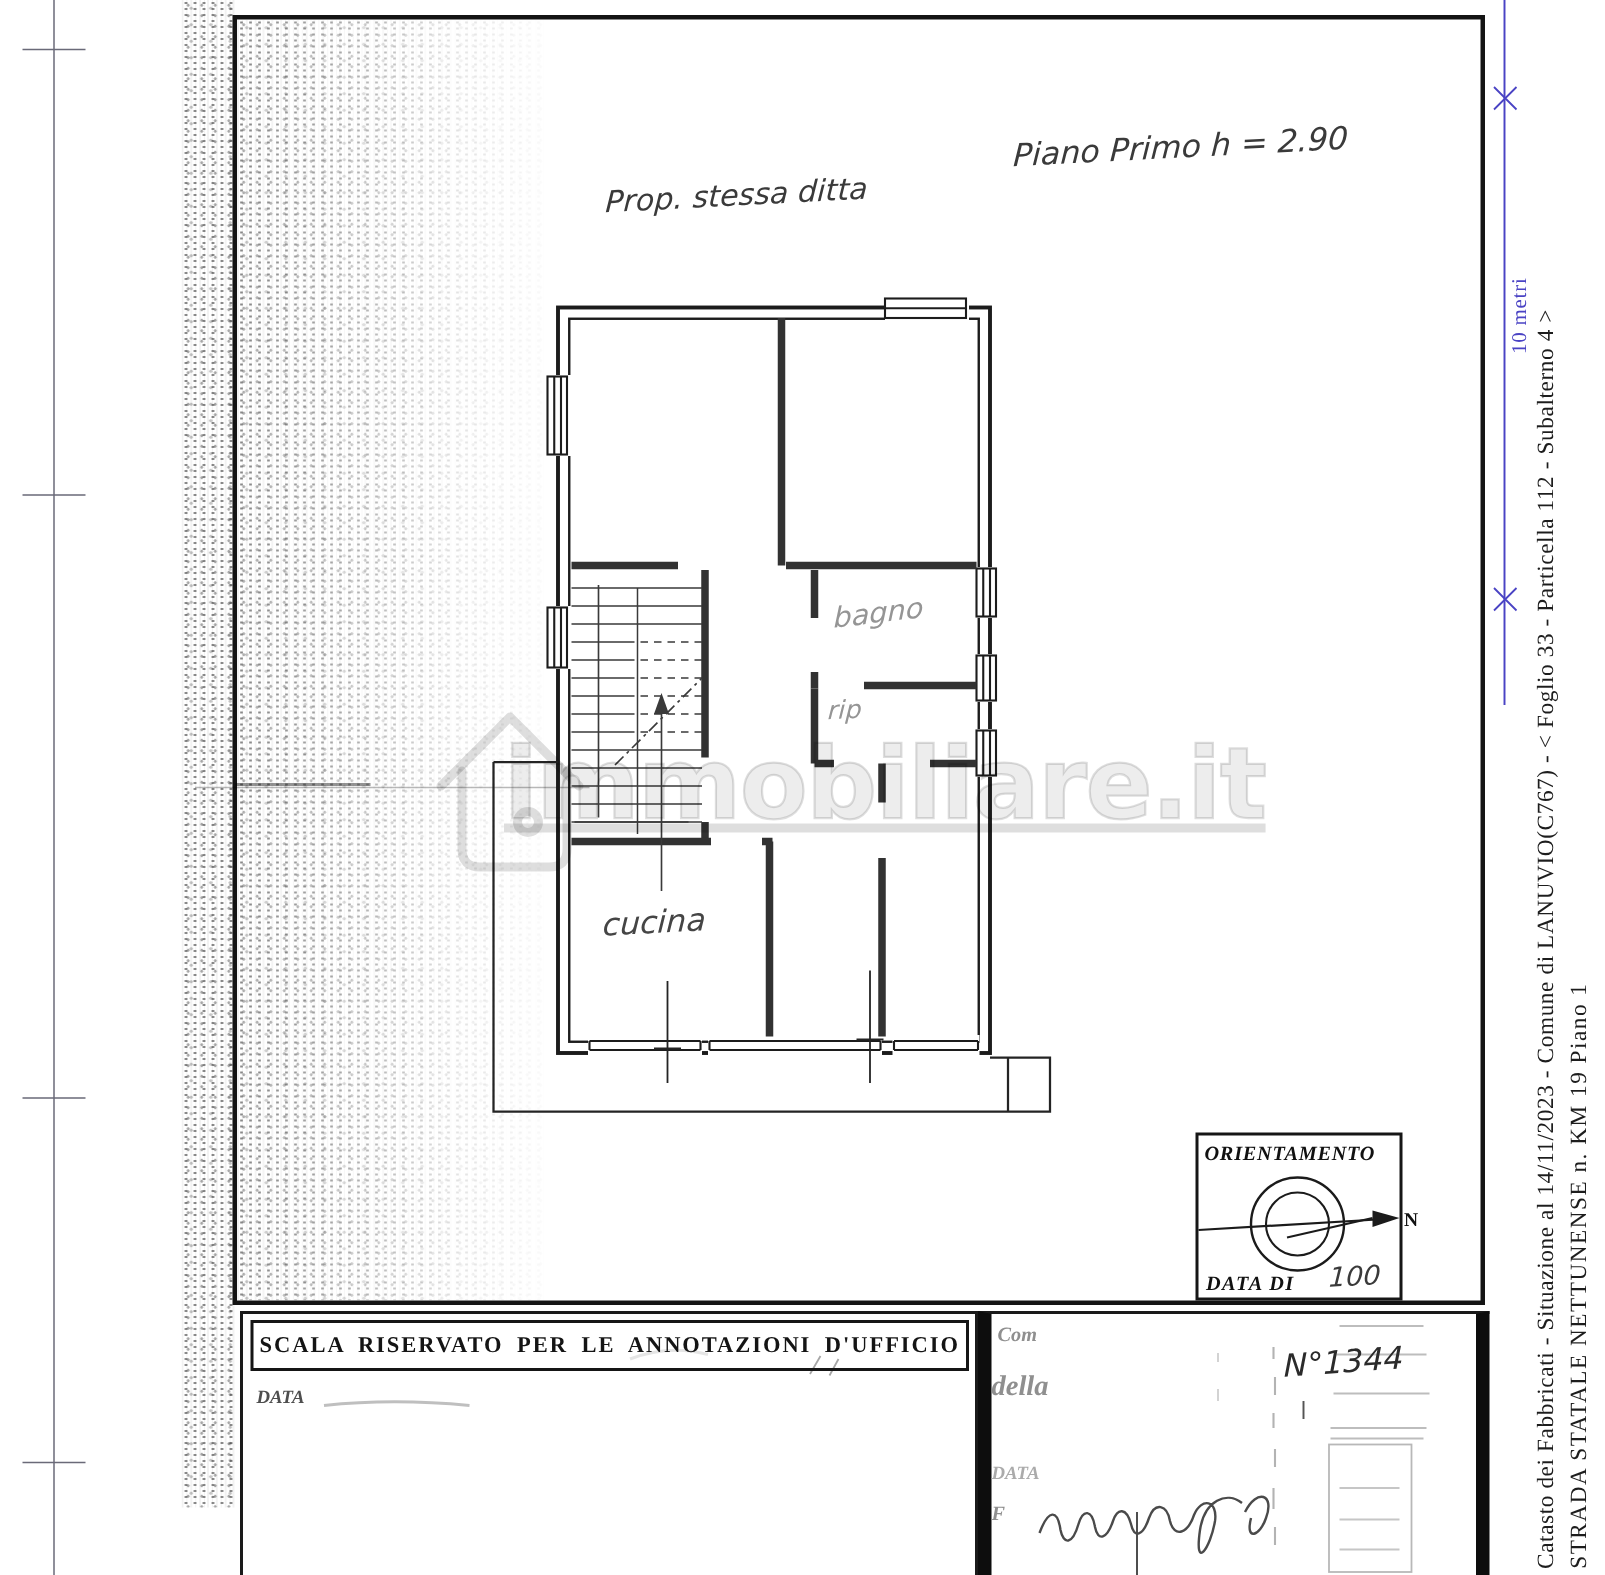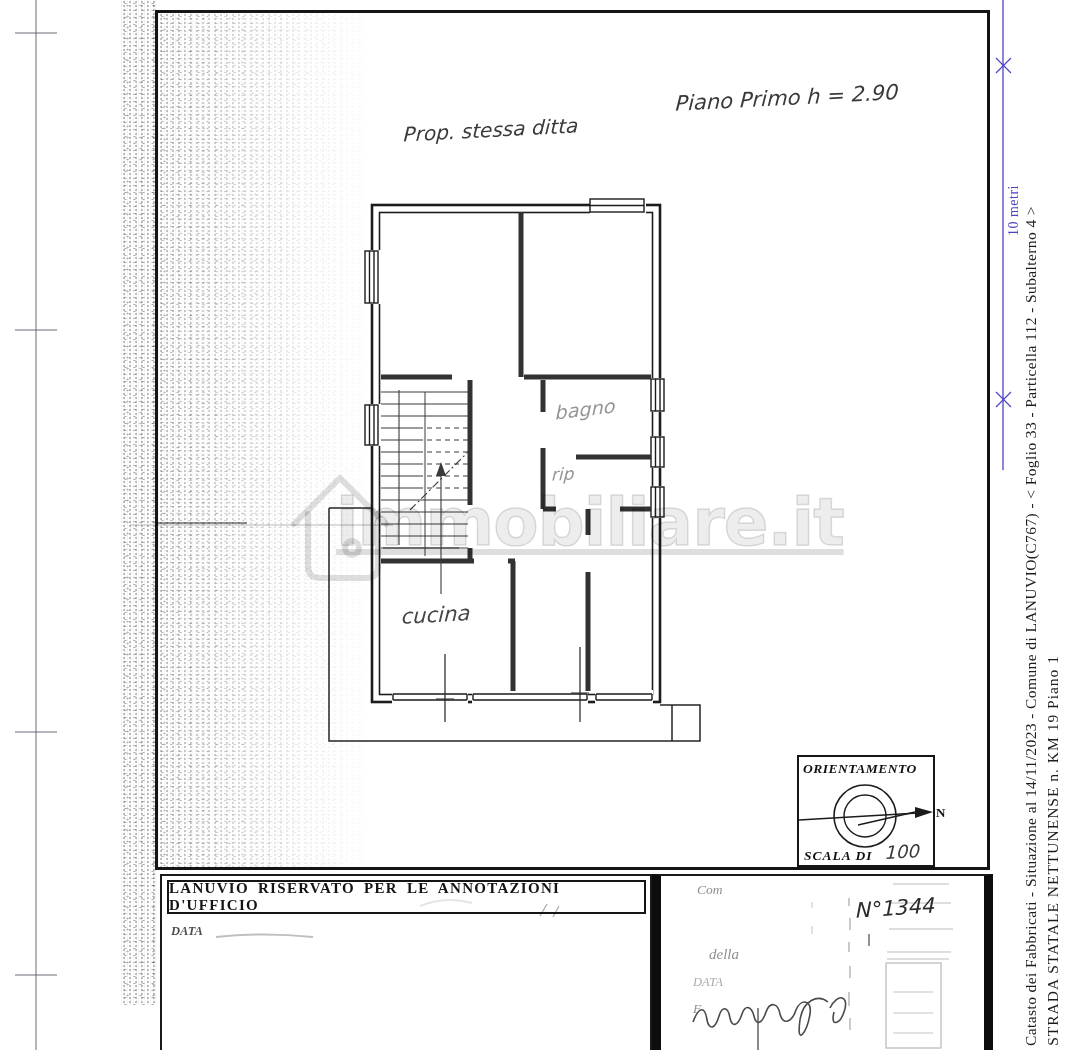--- a/index.html
+++ b/index.html
@@ -46,23 +46,23 @@
   .meters{left:1006px;top:185px;font-size:14px;color:#4a43c4;letter-spacing:.5px;}
 
   
   .left-box{left:160px;top:874px;width:492px;height:176px;border:2px solid #1a1a1a;border-bottom:none;box-sizing:border-box;}
   .header-box{left:167px;top:880px;width:479px;height:34px;border:2.5px solid #151515;box-sizing:border-box;
     display:flex;align-items:center;justify-content:center;}
   .header-text{font-weight:bold;font-size:15px;letter-spacing:1.3px;word-spacing:4px;color:#141414;}
   .data-label{left:171px;top:924px;font-weight:bold;font-style:italic;font-size:12.5px;color:#4e4e4e;filter:blur(.3px);}
   .right-box{left:652px;top:874px;width:341px;height:176px;box-sizing:border-box;
     border-left:9px solid #0d0d0d;border-right:9px solid #0d0d0d;border-top:2px solid #1a1a1a;}
-  .faded{font-weight:normal;font-style:italic;color:#8f8f8f;filter:blur(.25px);margin-left:32px;}
+  .faded{font-weight:bold;font-style:italic;color:#8f8f8f;filter:blur(.25px);}
   .com-label{left:665px;top:882px;font-size:13.5px;}
-  .della-label{left:661px;top:946px;font-size:15px;padding-left:16px;}
+  .della-label{left:661px;top:914px;font-size:19px;}
   .data2-label{left:661px;top:975px;font-size:12.5px;color:#ababab;filter:blur(.45px);}
   .firma-label{left:661px;top:1001px;font-size:13.5px;}
   .stamp-number{left:856px;top:896px;font-size:21px;color:#2b2b2b;transform:skewX(-4deg) rotate(-4deg);}
 
   .room-label{white-space:nowrap;}
 </style>
 </head>
 <body>
 
 <div class="page">
@@ -199,31 +199,31 @@
   <div class="abs hand" style="left:404px;top:118px;font-size:20px;">Prop. stessa ditta</div>
   <div class="abs hand" style="left:676px;top:86px;font-size:21px;">Piano Primo h = 2.90</div>
 
   <div class="abs hand light room-label" style="left:556px;top:398px;font-size:19px;transform:skewX(-8deg) rotate(-7deg);">bagno</div>
   <div class="abs hand light room-label" style="left:552px;top:464px;font-size:17px;">rip</div>
   <div class="abs hand room-label" style="left:402px;top:603px;font-size:21px;color:#454545;">cucina</div>
 
   <div class="abs orient-box"></div>
   <div class="abs orient-title">ORIENTAMENTO</div>
   <div class="abs north-label">N</div>
-  <div class="abs scale-label">SCALA DI</div>
+  <div class="abs scale-label">DATA DI</div>
   <div class="abs hand scale-value">100</div>
 
   <div class="abs vtext meters">10 metri</div>
 
   <div class="abs vtext cap1">Catasto dei Fabbricati - Situazione al 14/11/2023 - Comune di LANUVIO(C767) - &lt; Foglio 33 - Particella 112 - Subalterno 4 &gt;</div>
   <div class="abs vtext cap2">STRADA STATALE NETTUNENSE n. KM 19 Piano 1</div>
 
   <div class="abs left-box"></div>
   <div class="abs header-box">
-    <span class="header-text">LANUVIO RISERVATO PER LE ANNOTAZIONI D'UFFICIO</span>
+    <span class="header-text">SCALA RISERVATO PER LE ANNOTAZIONI D'UFFICIO</span>
   </div>
   <div class="abs data-label">DATA</div>
 
   <div class="abs right-box"></div>
   <div class="abs faded com-label">Com</div>
   <div class="abs faded della-label">della</div>
   <div class="abs faded data2-label">DATA</div>
   <div class="abs faded firma-label">F</div>
   <div class="abs hand stamp-number">N°1344</div>
 

